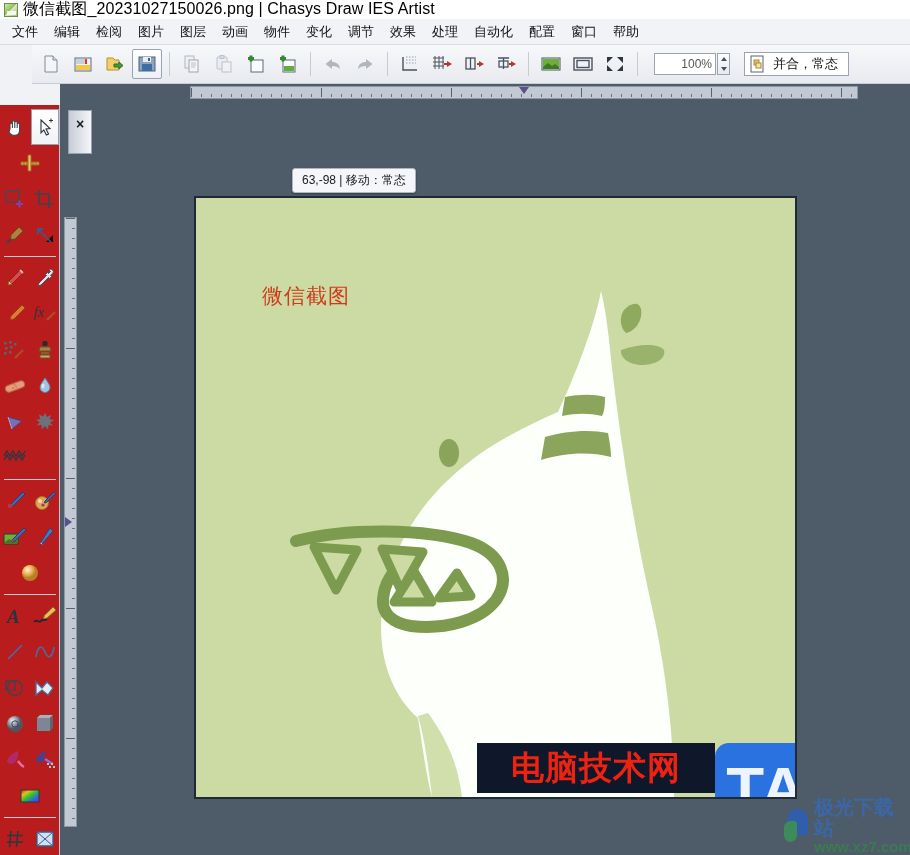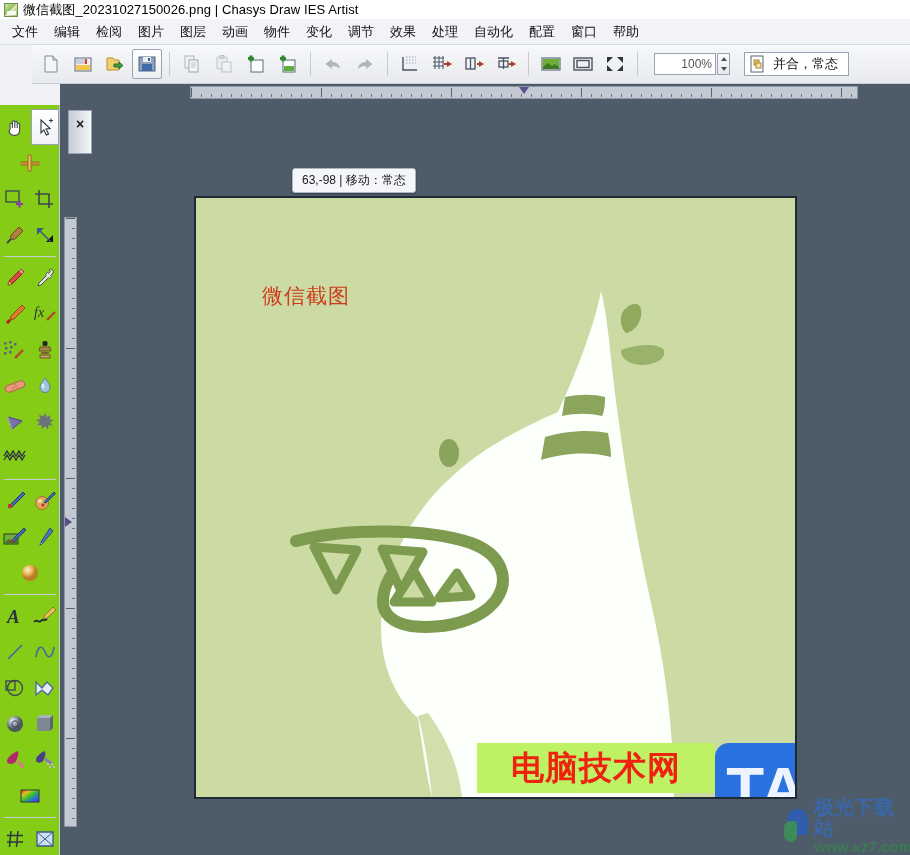--- a/index.html
+++ b/index.html
@@ -28,21 +28,21 @@
   .app-icon {
     width: 14px; height: 14px; margin-right: 5px; flex: 0 0 auto;
     position: relative;
     background: linear-gradient(135deg,#cfe6a8 0%,#8fbf5a 48%,#dfe9c4 50%,#9ec56b 100%);
     border: 1px solid #6d8f46;
   }
   .app-icon:after {
     content: ""; position: absolute; left: 2px; top: 7px; width: 9px; height: 4px;
     background: #fff; opacity: .85;
   }
-  .title-text { font-size: 13px; letter-spacing: .1px; }
+  .title-text { font-size: 16px; letter-spacing: .1px; }
 
   
   .menubar {
     position: absolute; left: 0; top: 19px; width: 910px; height: 26px;
     background: #f2f3f6;
     border-bottom: 1px solid #d9dce3;
     display: flex; align-items: center;
     padding-left: 4px;
     font-size: 13px; color: #111;
   }
@@ -90,21 +90,21 @@
   .modebox {
     height: 24px; margin-left: 14px; padding: 0 10px 0 5px;
     border: 1px solid #9aa3b3; background: #fff;
     display: flex; align-items: center; gap: 7px;
     font-size: 13px; color: #111;
   }
 
   
   .leftpanel {
     position: absolute; left: 0; top: 105px; width: 60px; height: 750px;
-    background: #84cc16;
+    background: #b91c1c;
     border-right: 1px solid #c2c6d0;
   }
   .tool-grid { display: flex; flex-wrap: wrap; width: 60px; padding-top: 4px; }
   .tool {
     width: 28px; height: 36px; margin: 0 1px;
     display: flex; align-items: center; justify-content: center;
     position: relative;
     border: 1px solid transparent;
   }
   .tool.sel {
@@ -174,21 +174,21 @@
 
   
   .wm1 {
     position: absolute; left: 281px; top: 545px;
     width: 390px; height: 90px;
     display: flex; align-items: stretch;
   }
   .wm1-text { width: 238px; position: relative; }
   .wm1-top {
     position: absolute; left: 0; top: 0; width: 238px; height: 50px;
-    background: #bef264;
+    background: #0f172a;
     display: flex; align-items: center; justify-content: center;
   }
   .wm1-top span {
     font-size: 33px; color: #ee2211; font-weight: bold;
     font-family: "DejaVu Sans", "Liberation Sans", sans-serif;
     letter-spacing: 1px;
   }
   .wm1-bot {
     position: absolute; left: 0; top: 50px; width: 238px; height: 40px;
     display: flex; align-items: center; justify-content: center;

